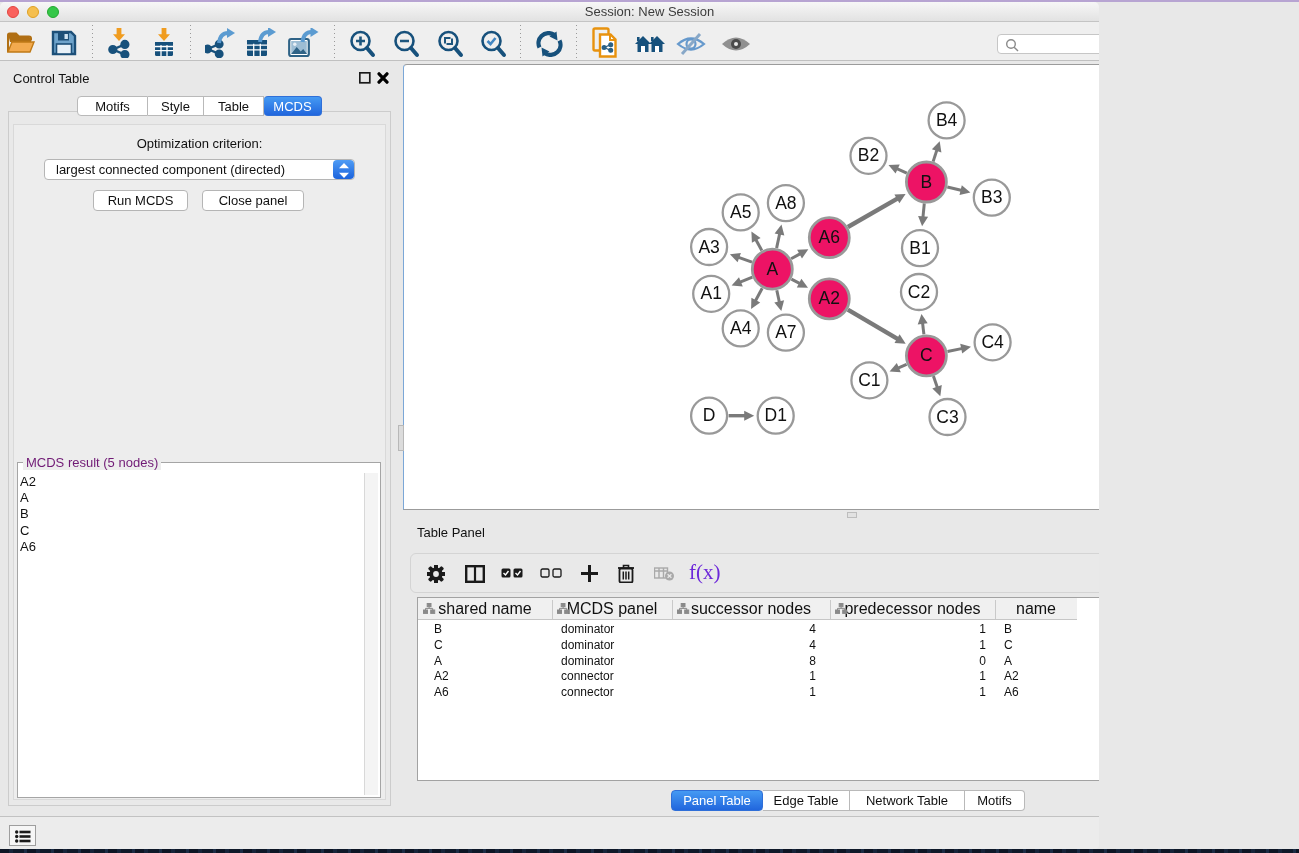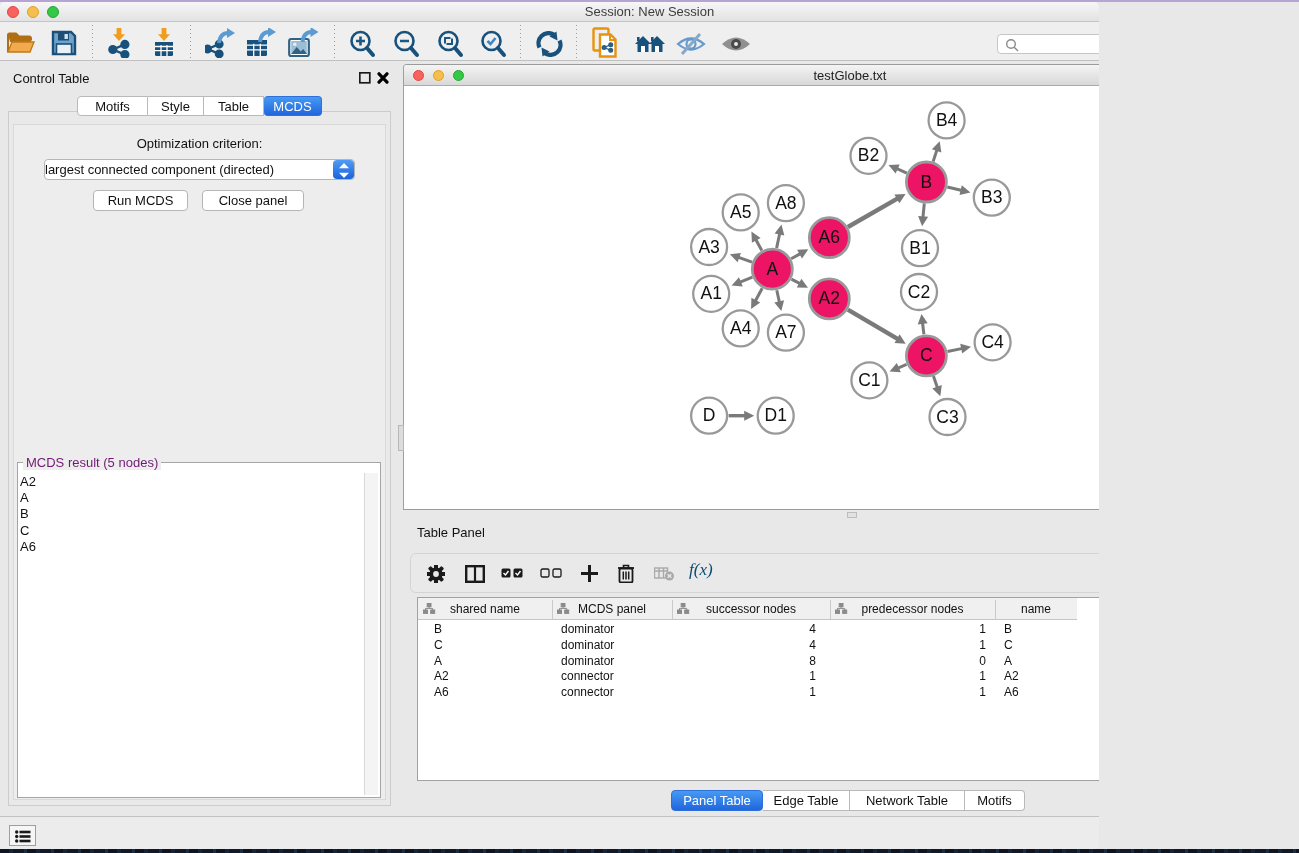--- a/index.html
+++ b/index.html
@@ -16,39 +16,39 @@
 #searchbox{left:997px;top:12px;width:293px;height:20px;background:#fff;border:1px solid #c6c6c6;border-radius:4px}
 
 #cpHead{left:13px;top:71px;font-size:13px;color:#111}
 #cpTabs{left:77px;top:96px;height:20px}
 .tab{float:left;height:20px;line-height:19px;font-size:13px;text-align:center;background:#fff;border:1px solid #b9b9b9;border-left:none;color:#111}
 .tab.first{border-left:1px solid #b9b9b9;border-radius:4px 0 0 4px}
 .tab.sel{background:linear-gradient(#459af3,#2166dd);color:#fff;border-color:#2f6fd8;border-radius:4px}
 #cpOuter{left:8px;top:111px;width:383px;height:695px;background:#e9e9e9;border:1px solid #cccccc}
 #cpInner{left:13px;top:124px;width:373px;height:676px;background:#ededed;border:1px solid #d9d9d9}
 #optLabel{left:0;top:136px;width:399px;text-align:center;font-size:13px;color:#111}
-#combo{left:44px;top:159px;width:311px;height:21px;background:#fff;border:1px solid #b5b5b5;border-radius:4px;font-size:13px;color:#111;line-height:19px;}
+#combo{left:44px;top:159px;width:311px;height:21px;background:#fff;border:1px solid #b5b5b5;border-radius:4px;font-size:13px;color:#111;line-height:19px;padding-left:11px}
 #comboBtn{right:0px;top:0px;width:21px;height:19px;border-radius:4px;background:linear-gradient(#4f9cf5,#1c63dc)}
 .cbtn{left:93px;top:190px;width:95px;height:21px;background:#fff;border:1px solid #b5b5b5;border-radius:4px;font-size:13px;color:#111;text-align:center;line-height:19px}
 #fieldset{left:17px;top:462px;width:364px;height:336px;background:#fff;border:1px solid #a5a5a5}
 #legend{left:23px;top:455px;background:#ededed;padding:0 3px;font-size:13px;color:#701a75}
 #mcdsList{left:2px;top:11px;font-size:13px;color:#111;line-height:16.2px}
 #listSB{right:2px;top:10px;width:14px;height:322px;background:#f4f4f4;border-left:1px solid #d8d8d8}
 
 #netwin{left:403px;top:64px;width:894px;height:446px;background:#fff;border:1px solid #9b9b9b;border-left:1px solid #7ba7d7;border-radius:4px 4px 0 0}
 #nettitle{left:0;top:0;width:100%;height:21px;background:linear-gradient(#f4f4f4,#d8d8d8);border-bottom:1px solid #ababab;border-radius:4px 4px 0 0}
 #nettitle .title{width:100%;text-align:center;font-size:13px;color:#222;line-height:21px}
 .nlight{width:11px;height:11px;border-radius:50%;top:5px}
 
 #tpHead{left:417px;top:525px;font-size:13px;color:#111}
 #ttoolbar{left:410px;top:553px;width:880px;height:40px;background:#e9e9e9;border:1px solid #d4d4d4;border-radius:6px}
 #tbl{left:417px;top:597px;width:874px;height:184px;background:#fff;border:1px solid #a2a2a2}
 #thead{left:0;top:0;width:659px;height:22px;background:#f0f0f0;border-bottom:1px solid #c6c6c6}
 .hsep{top:2px;width:1px;height:19px;background:#c9c9c9}
-.hlab{top:0;height:22px;line-height:22px;font-size:12px;color:#111;text-align:center}
+.hlab{top:0;height:22px;line-height:22px;font-size:16px;color:#111;text-align:center}
 .cell{font-size:12px;color:#111;height:15.8px;line-height:15.8px}
 #tabs2{left:671px;top:790px;height:21px}
 .tab2{float:left;height:21px;line-height:20px;font-size:13px;text-align:center;background:#fff;border:1px solid #b9b9b9;border-left:none;color:#111}
 
 #statusbar{left:0;top:816px;width:1299px;height:33px;background:#ececec;border-top:1px solid #c2c2c2}
 #listbtn{left:9px;top:8px;width:27px;height:21px;background:#f6f6f6;border:1px solid #9e9e9e}
 #membtn{left:1214px;top:6px;width:75px;height:23px;background:#f6f6f6;border:1px solid #ababab;font-size:10px;color:#111}
 </style></head><body>
 <div class="abs" id="deskTop"></div>
 <div class="abs" id="win">
@@ -212,26 +212,20 @@
           </svg>
         </div></div>
 <div class="abs cbtn" style="left:93px;width:95px">Run MCDS</div>
 <div class="abs cbtn" style="left:202px;width:102px">Close panel</div>
 <div class="abs" id="fieldset">
         <div class="abs" id="mcdsList">A2<br>A<br>B<br>C<br>A6</div>
         <div class="abs" id="listSB"></div>
       </div>
 <div class="abs" id="legend">MCDS result (5 nodes)</div>
 <div class="abs" id="netwin">
-<div class="abs" id="nettitle">
-          <div class="title">testGlobe.txt</div>
-<div class="abs nlight" style="left:9px;background:#f9615d;border:1px solid #e2453f"></div>
-<div class="abs nlight" style="left:29px;background:#f5bf4f;border:1px solid #dfa023"></div>
-<div class="abs nlight" style="left:49px;background:#35c749;border:1px solid #24a730"></div>
-</div>
 <svg class="abs" style="left:0;top:22px" width="892" height="423" viewBox="0 0 892 423" font-family="Liberation Sans,sans-serif">
           <g transform="translate(403,86) translate(-403,-86)">
             <line x1="348.4" y1="190.2" x2="335.5" y2="195.4" stroke="#7a7a7a" stroke-width="3.0"></line>
 <polygon points="327.6,198.6 335.0,190.2 338.8,199.5" fill="#7a7a7a"></polygon>
 <line x1="348.0" y1="175.1" x2="333.9" y2="170.1" stroke="#7a7a7a" stroke-width="3.0"></line>
 <polygon points="325.9,167.3 336.9,165.9 333.6,175.3" fill="#7a7a7a"></polygon>
 <line x1="358.2" y1="201.2" x2="351.1" y2="214.5" stroke="#7a7a7a" stroke-width="3.0"></line>
 <polygon points="347.1,222.0 347.4,210.8 356.2,215.5" fill="#7a7a7a"></polygon>
 <line x1="357.8" y1="163.4" x2="351.5" y2="152.1" stroke="#7a7a7a" stroke-width="3.0"></line>
 <polygon points="347.4,144.6 356.6,150.9 347.9,155.8" fill="#7a7a7a"></polygon>
@@ -361,21 +355,21 @@
             <line x1="8" y1="7.5" x2="8" y2="15.5"></line>
             <line x1="10.7" y1="7.5" x2="10.7" y2="15.5"></line>
           </g>
         </svg>
 <svg class="abs" style="left:243px;top:13px" width="20" height="14" viewBox="0 0 20 14">
           <rect x="0.5" y="1" width="13" height="10" fill="none" stroke="#a9a9a9" stroke-width="1.4"></rect>
           <path d="M0.5 4 h13 M5 1 v10 M9.5 1 v10" stroke="#a9a9a9" stroke-width="1.4"></path>
           <circle cx="15.5" cy="9" r="4.5" fill="#a9a9a9"></circle>
           <path d="M13.6 7.2 l3.8 3.6 M17.4 7.2 l-3.8 3.6" stroke="#e9e9e9" stroke-width="1.3"></path>
         </svg>
-<div class="abs" style="left:278px;top:6px;font-family:'Liberation Serif',serif;font-style:italic;font-size:17px;color:#0c4a6e">f(x)</div>
+<div class="abs" style="left:278px;top:6px;font-family:'Liberation Serif',serif;font-size:21px;color:#6d28d9">f(x)</div>
 </div>
 <div class="abs" id="tbl">
 <div class="abs" id="thead">
 <div class="abs hsep" style="left:134px"></div>
 <div class="abs hsep" style="left:254px"></div>
 <div class="abs hsep" style="left:412px"></div>
 <div class="abs hsep" style="left:577px"></div>
 <div class="abs hlab" style="left:0px;width:134px">shared name</div>
 <div class="abs hlab" style="left:134px;width:120px">MCDS panel</div>
 <div class="abs hlab" style="left:254px;width:158px">successor nodes</div>

